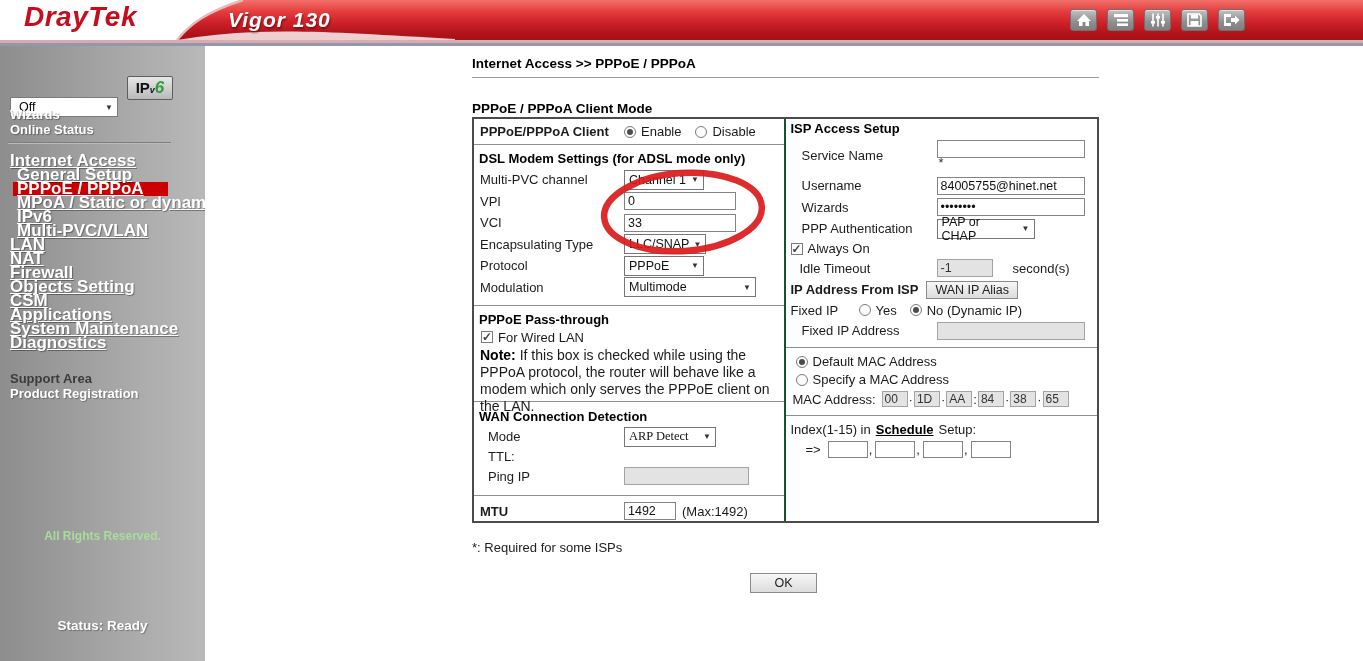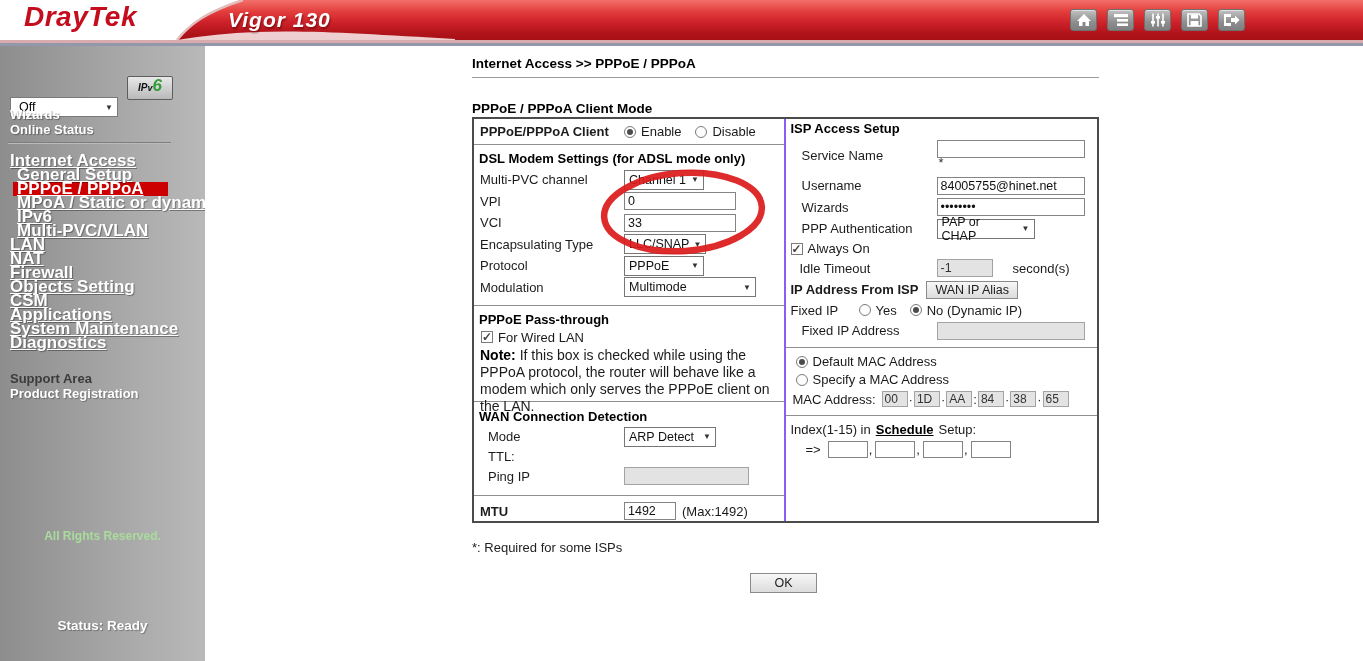--- a/index.html
+++ b/index.html
@@ -25,21 +25,21 @@
   
   .sidebar { position:absolute; left:0; top:46px; width:205px; height:615px;
     background:linear-gradient(90deg,#8d8d8d 0%,#a6a6a6 55%,#b9b9b9 100%); }
   .side-controls { position:absolute; left:10px; top:13px; display:flex; align-items:center; gap:9px; }
   .off-select { width:108px; height:20px; background:#fff; border:1px solid #7a7a7a; display:flex;
     align-items:center; font-size:12.5px; color:#000; padding-left:8px; cursor:pointer;margin-top:38px; }
   .off-select .arr { margin-left:auto; font-size:8px; color:#333; padding:0 4px; }
   .ipv6-btn { width:46px; height:24px; border:1px solid #5d5d5d; border-radius:2px;
     background:linear-gradient(180deg,#e8e8e8,#b9b9b9); display:flex; align-items:baseline; justify-content:center;
     font-weight:bold; cursor:pointer; padding-top:2px; }
-  .ipv6-btn .ip { font-size:10px; color:#111; font-style:italic; }
+  .ipv6-btn .ip { font-size:15px; color:#111; }
   .ipv6-btn .v { font-size:9px; color:#111; font-style:italic; }
   .ipv6-btn .six { font-size:17px; color:#2f9e38; font-style:italic; line-height:14px; }
   .side-links { position:absolute; left:10px; top:62px; }
   .side-links div { font-size:13px; font-weight:bold; color:#fff; text-shadow:1px 1px 1px rgba(0,0,0,.35); cursor:pointer; line-height:14.5px; }
   .side-divider { position:absolute; left:8px; top:96px; width:163px; height:2px;
     background:linear-gradient(180deg,#5f5f5f,#d9d9d9); }
   .menu { position:absolute; left:0; top:108px; width:205px; }
   .menu div { font-size:17px; font-weight:bold; color:#fff; text-shadow:1px 1px 1px rgba(0,0,0,.35);
     line-height:14px; padding-left:10px; cursor:pointer; white-space:nowrap;text-decoration:underline; }
   .menu div.sub { padding-left:17px; }
@@ -54,21 +54,21 @@
 
   
   .main { position:absolute; left:205px; top:46px; width:1158px; height:615px; background:#fff; color:#1a1a1a; }
   .crumb { position:absolute; left:267px; top:10px; font-size:13.5px; font-weight:bold; color:#000; }
   .crumb-rule { position:absolute; left:267px; top:31px; width:627px; height:1px; background:#9a9a9a; }
   .panel-title { position:absolute; left:267px; top:55px; font-size:13.5px; font-weight:bold; color:#000; }
 
   .cfg-table { position:absolute; left:267px; top:71px; width:627px; height:406px;
     border:2px solid #4b4b4b; display:flex; }
   .col { width:50%; height:100%; overflow:hidden; }
-  .col-l { border-right:2px solid #8b5cf6; }
+  .col-l { border-right:2px solid #14532d; }
   .hrline { border:0; border-top:1px solid #8f8f8f; height:0; }
 
   .row { display:flex; align-items:center; font-size:13px; }
   .row .lbl { flex:0 0 150px; padding-left:6px; color:#1c1c1c; }
   .col-r .row .lbl { flex:0 0 151px; padding-left:16px; }
   .heading { font-size:13px; font-weight:bold; padding-left:5px; color:#000; }
   .indent { padding-left:14px !important; }
 
   input.txt { height:18px; border:1px solid #848484; background:#fff; font-size:12.5px;
     font-family:"Liberation Sans",sans-serif; padding:0 3px; color:#111; }
@@ -263,21 +263,21 @@
         <div class="heading" style="margin-top:6px; height:16px;">PPPoE Pass-through</div>
         <div class="row" style="height:18px; padding-left:7px;">
           <span class="checkbox on"></span>
           <span class="rlabel">For Wired LAN</span>
         </div>
         <div class="note" style="height:52px;"><b>Note:</b><span> If this box is checked while using the PPPoA protocol, the router will behave like a modem which only serves the PPPoE client on the LAN.</span></div>
         <hr class="hrline" style="margin-top:3px;">
         <div class="heading" style="margin-top:7px; height:17px;">WAN Connection Detection</div>
         <div class="row" style="height:21.5px;">
           <span class="lbl indent">Mode</span>
-          <span class="fsel" style="width:92px;">
+          <span class="fsel" style="width:92px;font-family:Liberation Serif, serif;">
             <span>ARP Detect</span>
               <span class="arr">▼</span>
           </span>
         </div>
         <div class="row" style="height:18px;">
           <span class="lbl indent">TTL:</span>
         </div>
         <div class="row" style="height:21.5px;">
           <span class="lbl indent">Ping IP</span>
           <input class="txt" style="width: 125px;" disabled="">

